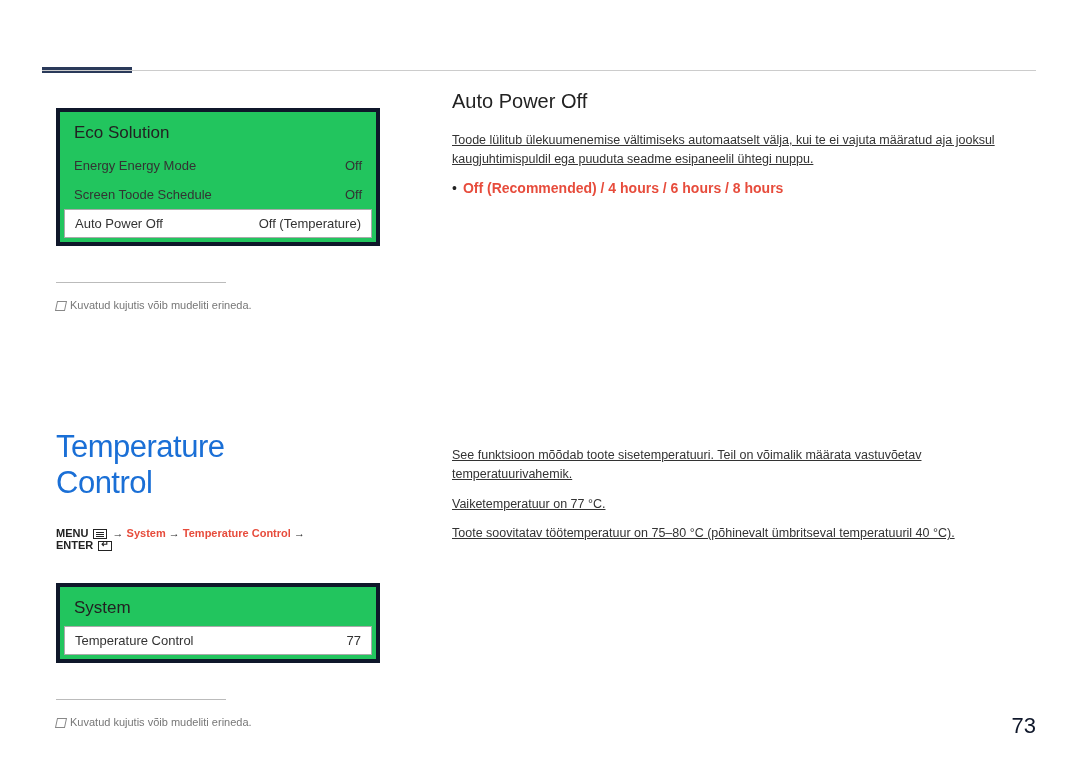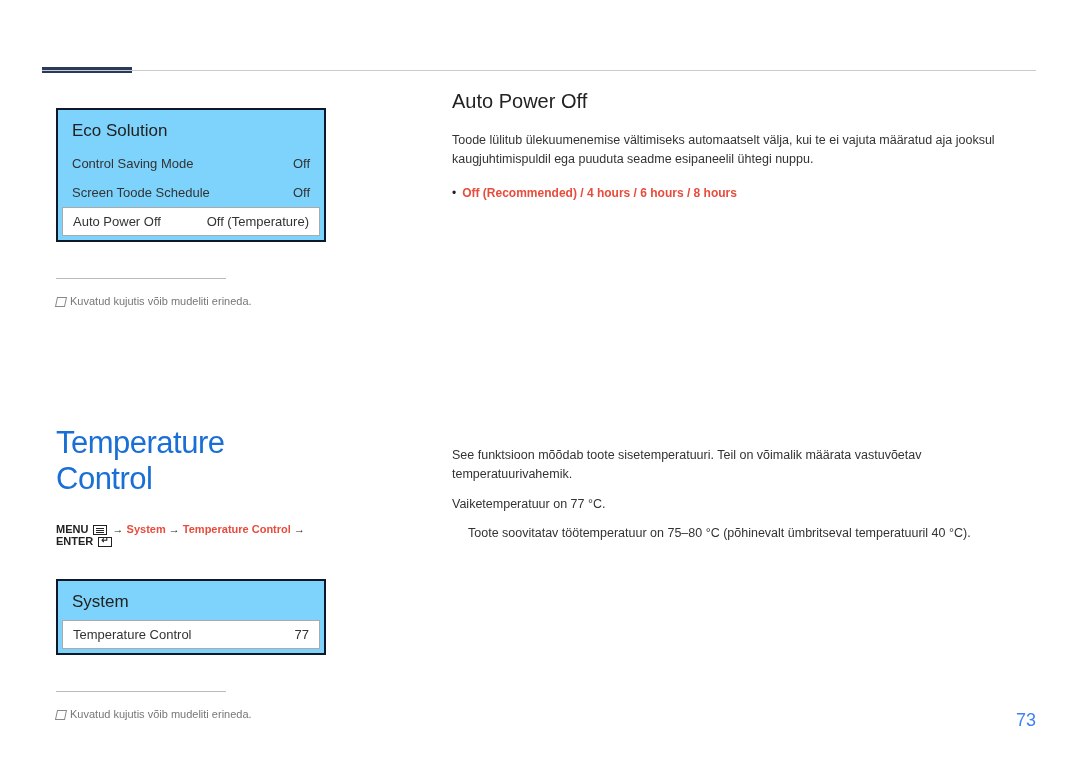--- a/index.html
+++ b/index.html
@@ -33,23 +33,23 @@
     top: 108px;
     width: 270px;
   }
   .right-col {
     position: absolute;
     left: 452px;
     top: 90px;
     right: 44px;
   }
   .menu-box {
-    background: #7dd3fc;
-    border: 2px solid #0f172a;
-    width: 270px;
+    background: #22c55e;
+    border: 4px solid #0f172a;
+    width: 324px;
   }
   .menu-title {
     font-size: 17px;
     padding: 11px 14px 8px 14px;
     color: #222;
   }
   .menu-row {
     display: flex;
     justify-content: space-between;
     font-size: 13px;
@@ -120,62 +120,63 @@
   .right-heading {
     font-size: 20px;
     color: #222;
     font-weight: 400;
     margin-bottom: 18px;
   }
   .body-text {
     font-size: 12.5px;
     color: #333;
     line-height: 1.55;
+    text-decoration: underline;
   }
   .bullet-row {
-    font-size: 12px;
-    margin-top: 16px;
+    font-size: 14px;
+    margin-top: 10px;
   }
   .bullet-row .red { color: #e74c3c; font-weight: bold; }
   .bullet-dot { margin-right: 6px; }
   .right-block2 {
     position: absolute;
     left: 452px;
     top: 446px;
     right: 44px;
   }
   .note2 {
     font-size: 12px;
     color: #666;
     margin-top: 10px;
     padding-left: 18px;
     text-indent: -18px;
     line-height: 1.5;
   }
   .page-num {
     position: absolute;
-    bottom: 32px;
-    right: 44px;
-    font-size: 18px;
-    color: #3b82f6;
+    bottom: 24px;
+    right: 44px;
+    font-size: 22px;
+    color: #0f172a;
   }
   .spacer-32 { height: 32px; }
 </style>
 </head>
 <body>
 
 <div class="top-bar"></div>
 <div class="top-rule"></div>
 
 <div class="left-col">
 
   <div class="menu-box">
     <div class="menu-title">Eco Solution</div>
     <div class="menu-row">
-      <span>Control Saving Mode</span>
+      <span>Energy Energy Mode</span>
       <span>Off</span>
     </div>
     <div class="menu-row">
       <span>Screen Toode Schedule</span>
       <span>Off</span>
     </div>
     <div class="menu-row sel">
       <span>Auto Power Off</span>
       <span>Off (Temperature)</span>
     </div>
@@ -223,16 +224,16 @@
   <div class="right-heading">Auto Power Off</div>
   <div class="body-text">Toode lülitub ülekuumenemise vältimiseks automaatselt välja, kui te ei vajuta määratud aja jooksul kaugjuhtimispuldil ega puuduta seadme esipaneelil ühtegi nuppu.</div>
   <div class="bullet-row">
     <span class="bullet-dot">•</span><span class="red">Off (Recommended) / 4 hours / 6 hours / 8 hours</span>
   </div>
 </div>
 
 <div class="right-block2">
   <div class="body-text">See funktsioon mõõdab toote sisetemperatuuri. Teil on võimalik määrata vastuvõetav temperatuurivahemik.</div>
   <div class="body-text" style="margin-top:10px;">Vaiketemperatuur on 77 °C.</div>
-  <div class="body-text" style="margin-top:10px;margin-left:16px;">Toote soovitatav töötemperatuur on 75–80 °C (põhinevalt ümbritseval temperatuuril 40 °C).</div>
+  <div class="body-text" style="margin-top:10px;">Toote soovitatav töötemperatuur on 75–80 °C (põhinevalt ümbritseval temperatuuril 40 °C).</div>
 </div>
 
 <div class="page-num">73</div>
 
 </body></html>

